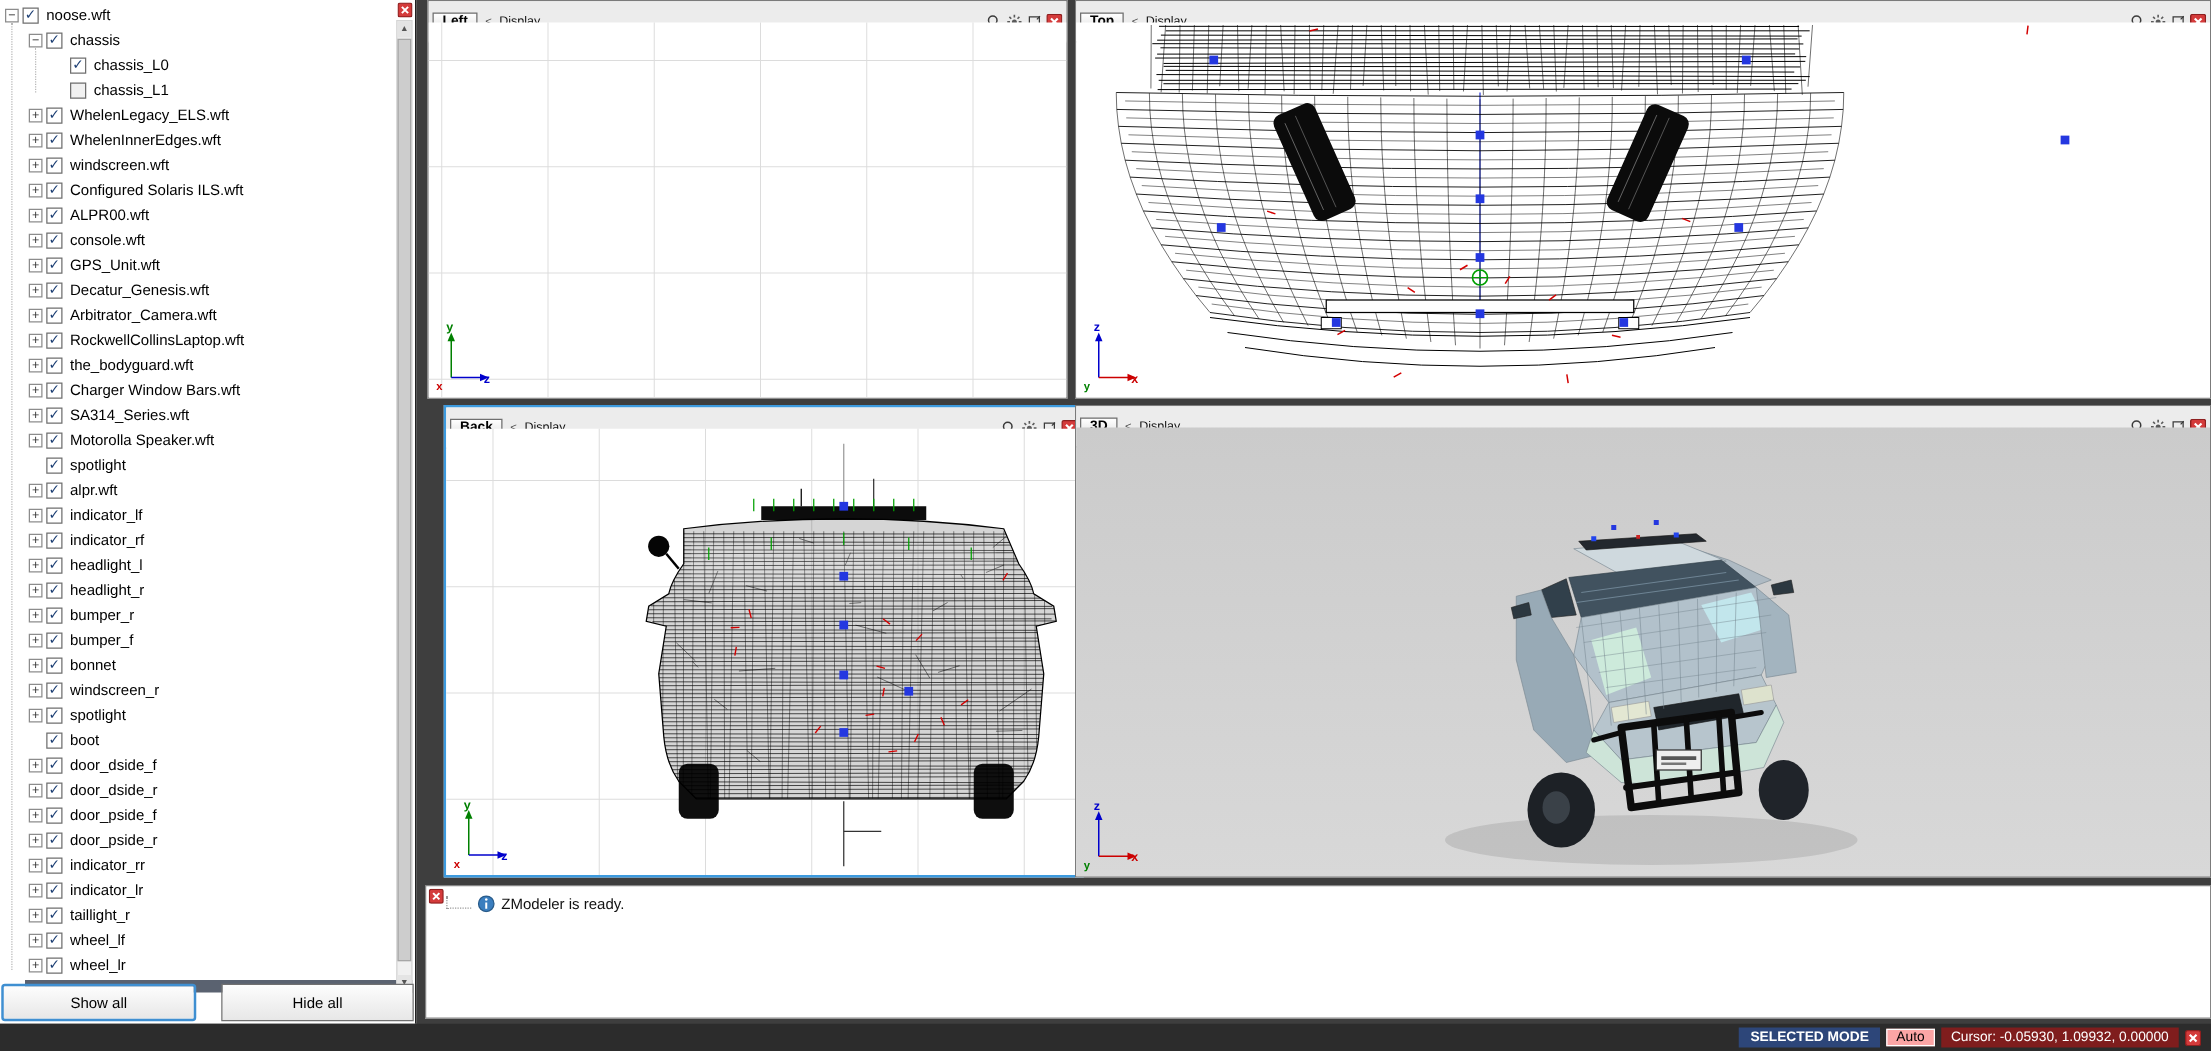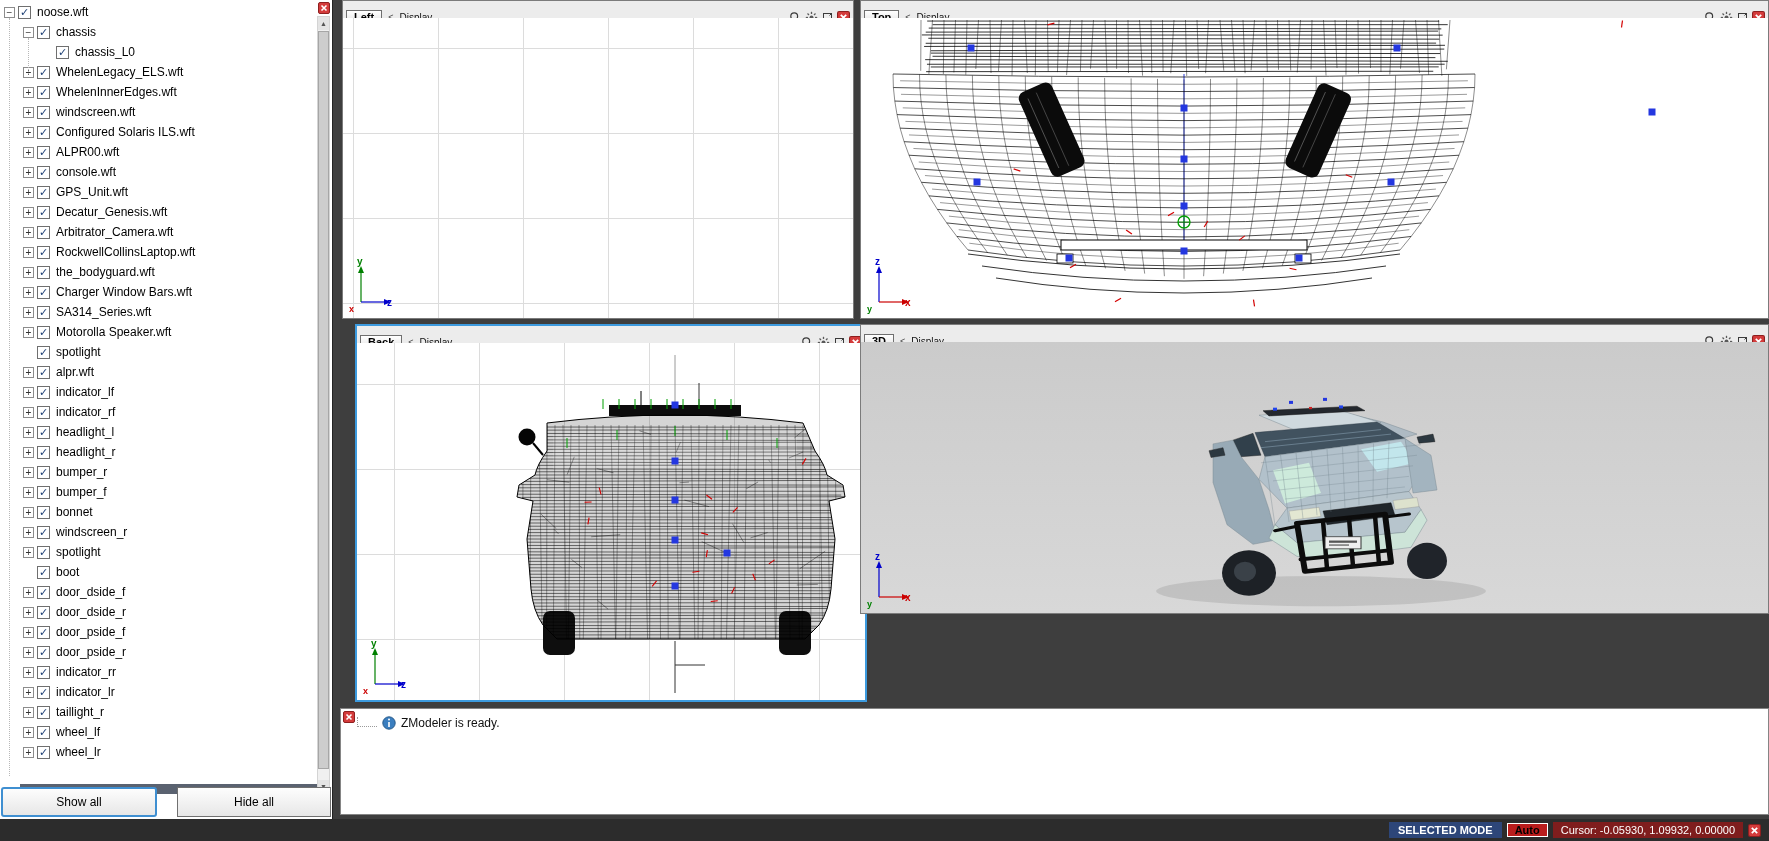--- a/index.html
+++ b/index.html
@@ -25,21 +25,21 @@
   .sb-buttons{position:absolute;left:1px;right:1px;bottom:2px;height:30px;display:flex;gap:20px}
   .btn{flex:1;font-size:12px;font-family:inherit;background:linear-gradient(#fdfdfd,#e7e7e7);border:1px solid #707070;cursor:default}
   .btn.focus{border:2px solid #3f8fd1;border-radius:3px}
 
   
   .vp{position:absolute;background:#fff;border:1px solid #7b7b7b}
   .vp.active{border:2px solid #3c9ade}
   .vp-left{left:342px;top:0;width:512px;height:319px}
   .vp-top{left:860px;top:0;width:909px;height:319px}
   .vp-back{left:355px;top:324px;width:512px;height:378px}
-  .vp-3d{left:860px;top:324px;width:909px;height:290px}
+  .vp-3d{left:860px;top:324px;width:909px;height:378px}
   .vp-head{position:absolute;left:0;top:0;right:0;height:17px;background:#ececec;border-bottom:1px solid #9a9a9a;display:flex;align-items:center;padding:16px 3px;gap:5px}
   .vp-name{font-size:11px;font-weight:bold;font-family:inherit;background:linear-gradient(#fff,#e2e2e2);border:1px solid #6f6f6f;padding:0 7px;height:15px;line-height:12px}
   .vp-arrow{font-size:9px;color:#444;padding:0 1px}
   .vp-menu{font-size:10px;color:#111}
   .vp-icons{margin-left:auto;display:flex;align-items:center;gap:3px}
   .ic{width:13px;height:13px;display:block}
   .vp-canvas{position:absolute;left:0;top:17px;right:0;bottom:0;overflow:hidden;background:#fff}
   .vp-canvas.grid-bg{background-image:linear-gradient(#dcdcdc 1px,transparent 1px),linear-gradient(90deg,#dcdcdc 1px,transparent 1px);background-size:85px 85px;background-position:37px 41px}
   .vp-canvas.sky3d{background:linear-gradient(#cbcbcb,#d8d8d8)}
   .wf{position:absolute;left:0;top:0;width:100%;height:100%}
@@ -49,21 +49,21 @@
   .log{position:absolute;left:340px;top:708px;width:1429px;height:107px;background:#fff;border:1px solid #858585}
   .log-close{position:absolute;left:2px;top:2px;width:12px;height:12px}
   .log-line{position:absolute;left:16px;top:6px;display:flex;align-items:flex-end;gap:5px;font-size:12px;color:#111}
   .branch{width:20px;height:10px;border-left:1px dotted #9a9a9a;border-bottom:1px dotted #9a9a9a;margin-bottom:4px}
   .info-ic{width:14px;height:14px;margin-bottom:1px}
   .log-msg{line-height:16px}
 
   
   .statusbar{position:absolute;left:0;top:819px;width:1769px;height:22px;background:#2c2c2c;display:flex;align-items:center;justify-content:flex-end;gap:5px;padding:0 8px;font-size:11px}
   .badge-mode{background:#2d4679;color:#fff;font-weight:bold;padding:2px 9px}
-  .badge-auto{background:#b91c1c;color:#000;font-weight:bold;padding:0 7px;border:1px solid #fff}
+  .badge-auto{background:#fca5a5;color:#000;font-weight:normal;padding:0 7px;border:1px solid #fff}
   .badge-cursor{background:#7f1d1d;color:#fff;padding:2px 8px}
 </style>
 </head>
 <body>
 
 <svg width="0" height="0" style="position:absolute">
   <symbol id="ic-zoom" viewBox="0 0 13 13">
       <circle cx="5.2" cy="5.2" r="3.4" fill="none" stroke="#3a3a3a" stroke-width="1.2"></circle>
       <line x1="7.8" y1="7.8" x2="11.5" y2="11.5" stroke="#3a3a3a" stroke-width="1.6"></line>
     </symbol>
@@ -109,20 +109,25 @@
       </div>
       <div class="trow" style="padding-left: 23px;">
         <span class="exp">−</span>
         <span class="cb">✓</span>
         <span class="tlabel">chassis</span>
       </div>
       <div class="trow" style="padding-left: 42px;">
         <span class="exp none"></span>
         <span class="cb">✓</span>
         <span class="tlabel">chassis_L0</span>
+      </div>
+      <div class="trow" style="padding-left: 42px;">
+        <span class="exp none"></span>
+        <span class="cb off"></span>
+        <span class="tlabel">chassis_L1</span>
       </div>
       <div class="trow" style="padding-left: 23px;">
         <span class="exp">+</span>
         <span class="cb">✓</span>
         <span class="tlabel">WhelenLegacy_ELS.wft</span>
       </div>
       <div class="trow" style="padding-left: 23px;">
         <span class="exp">+</span>
         <span class="cb">✓</span>
         <span class="tlabel">WhelenInnerEdges.wft</span>

